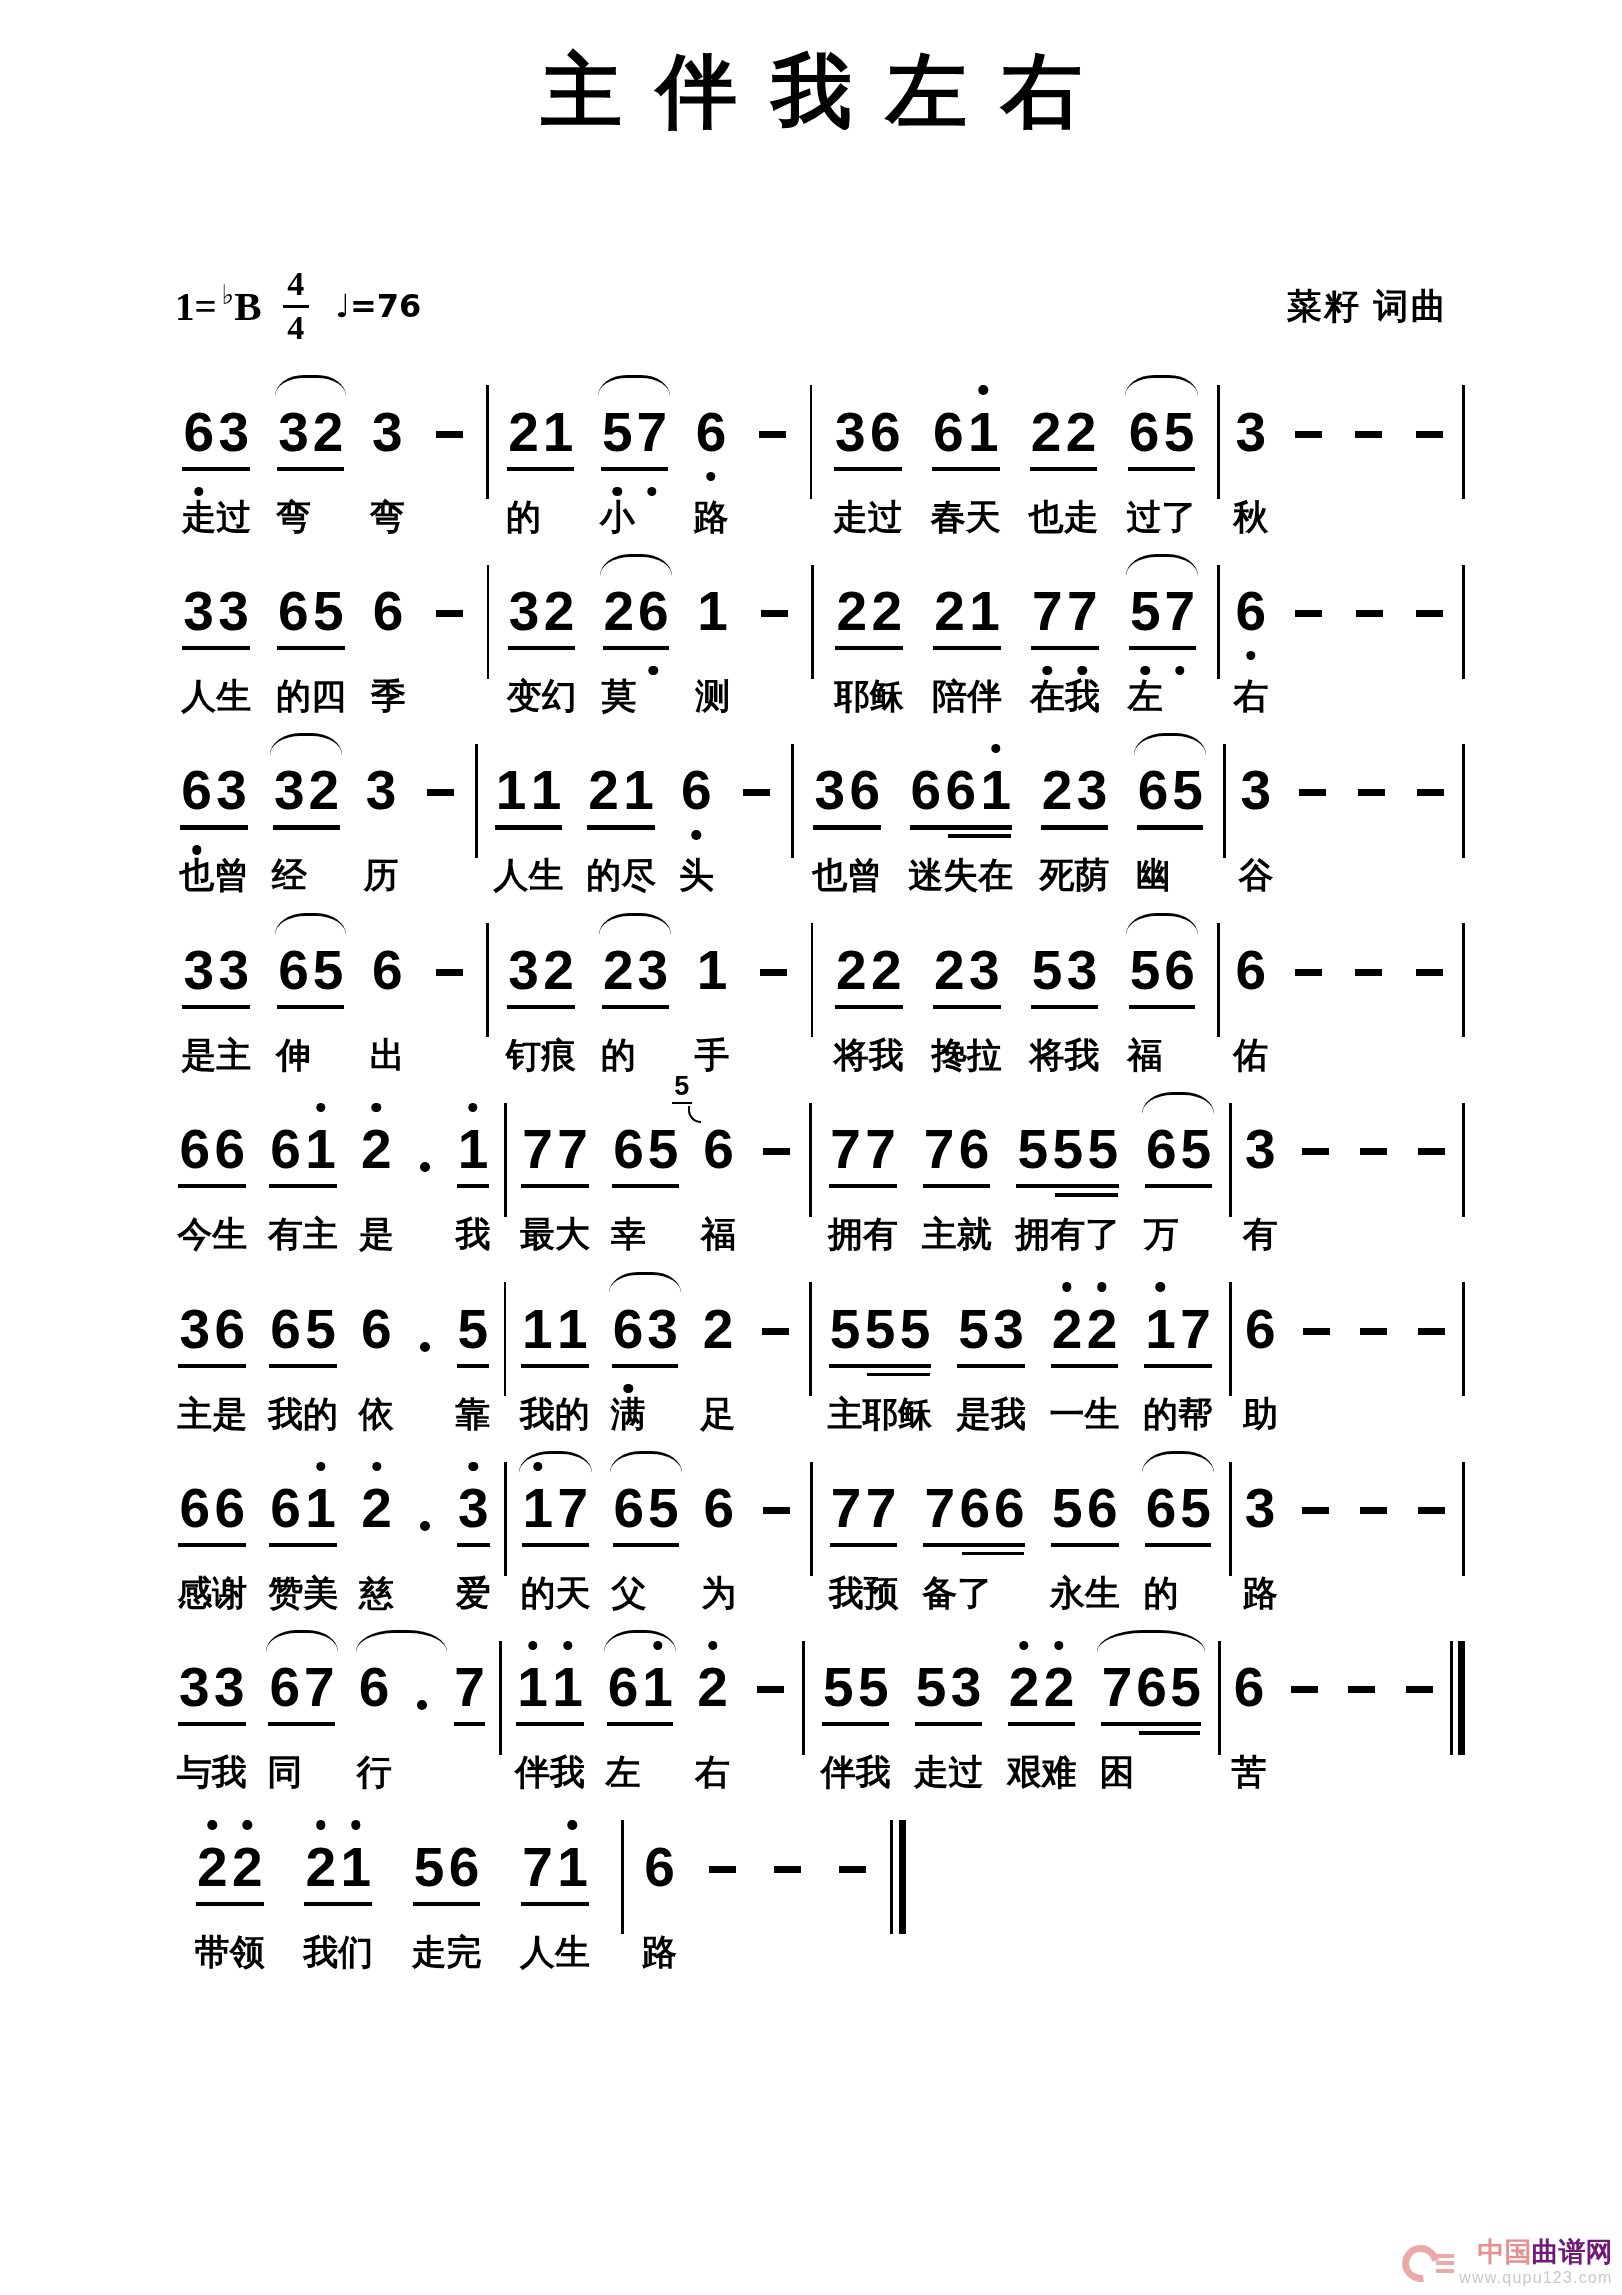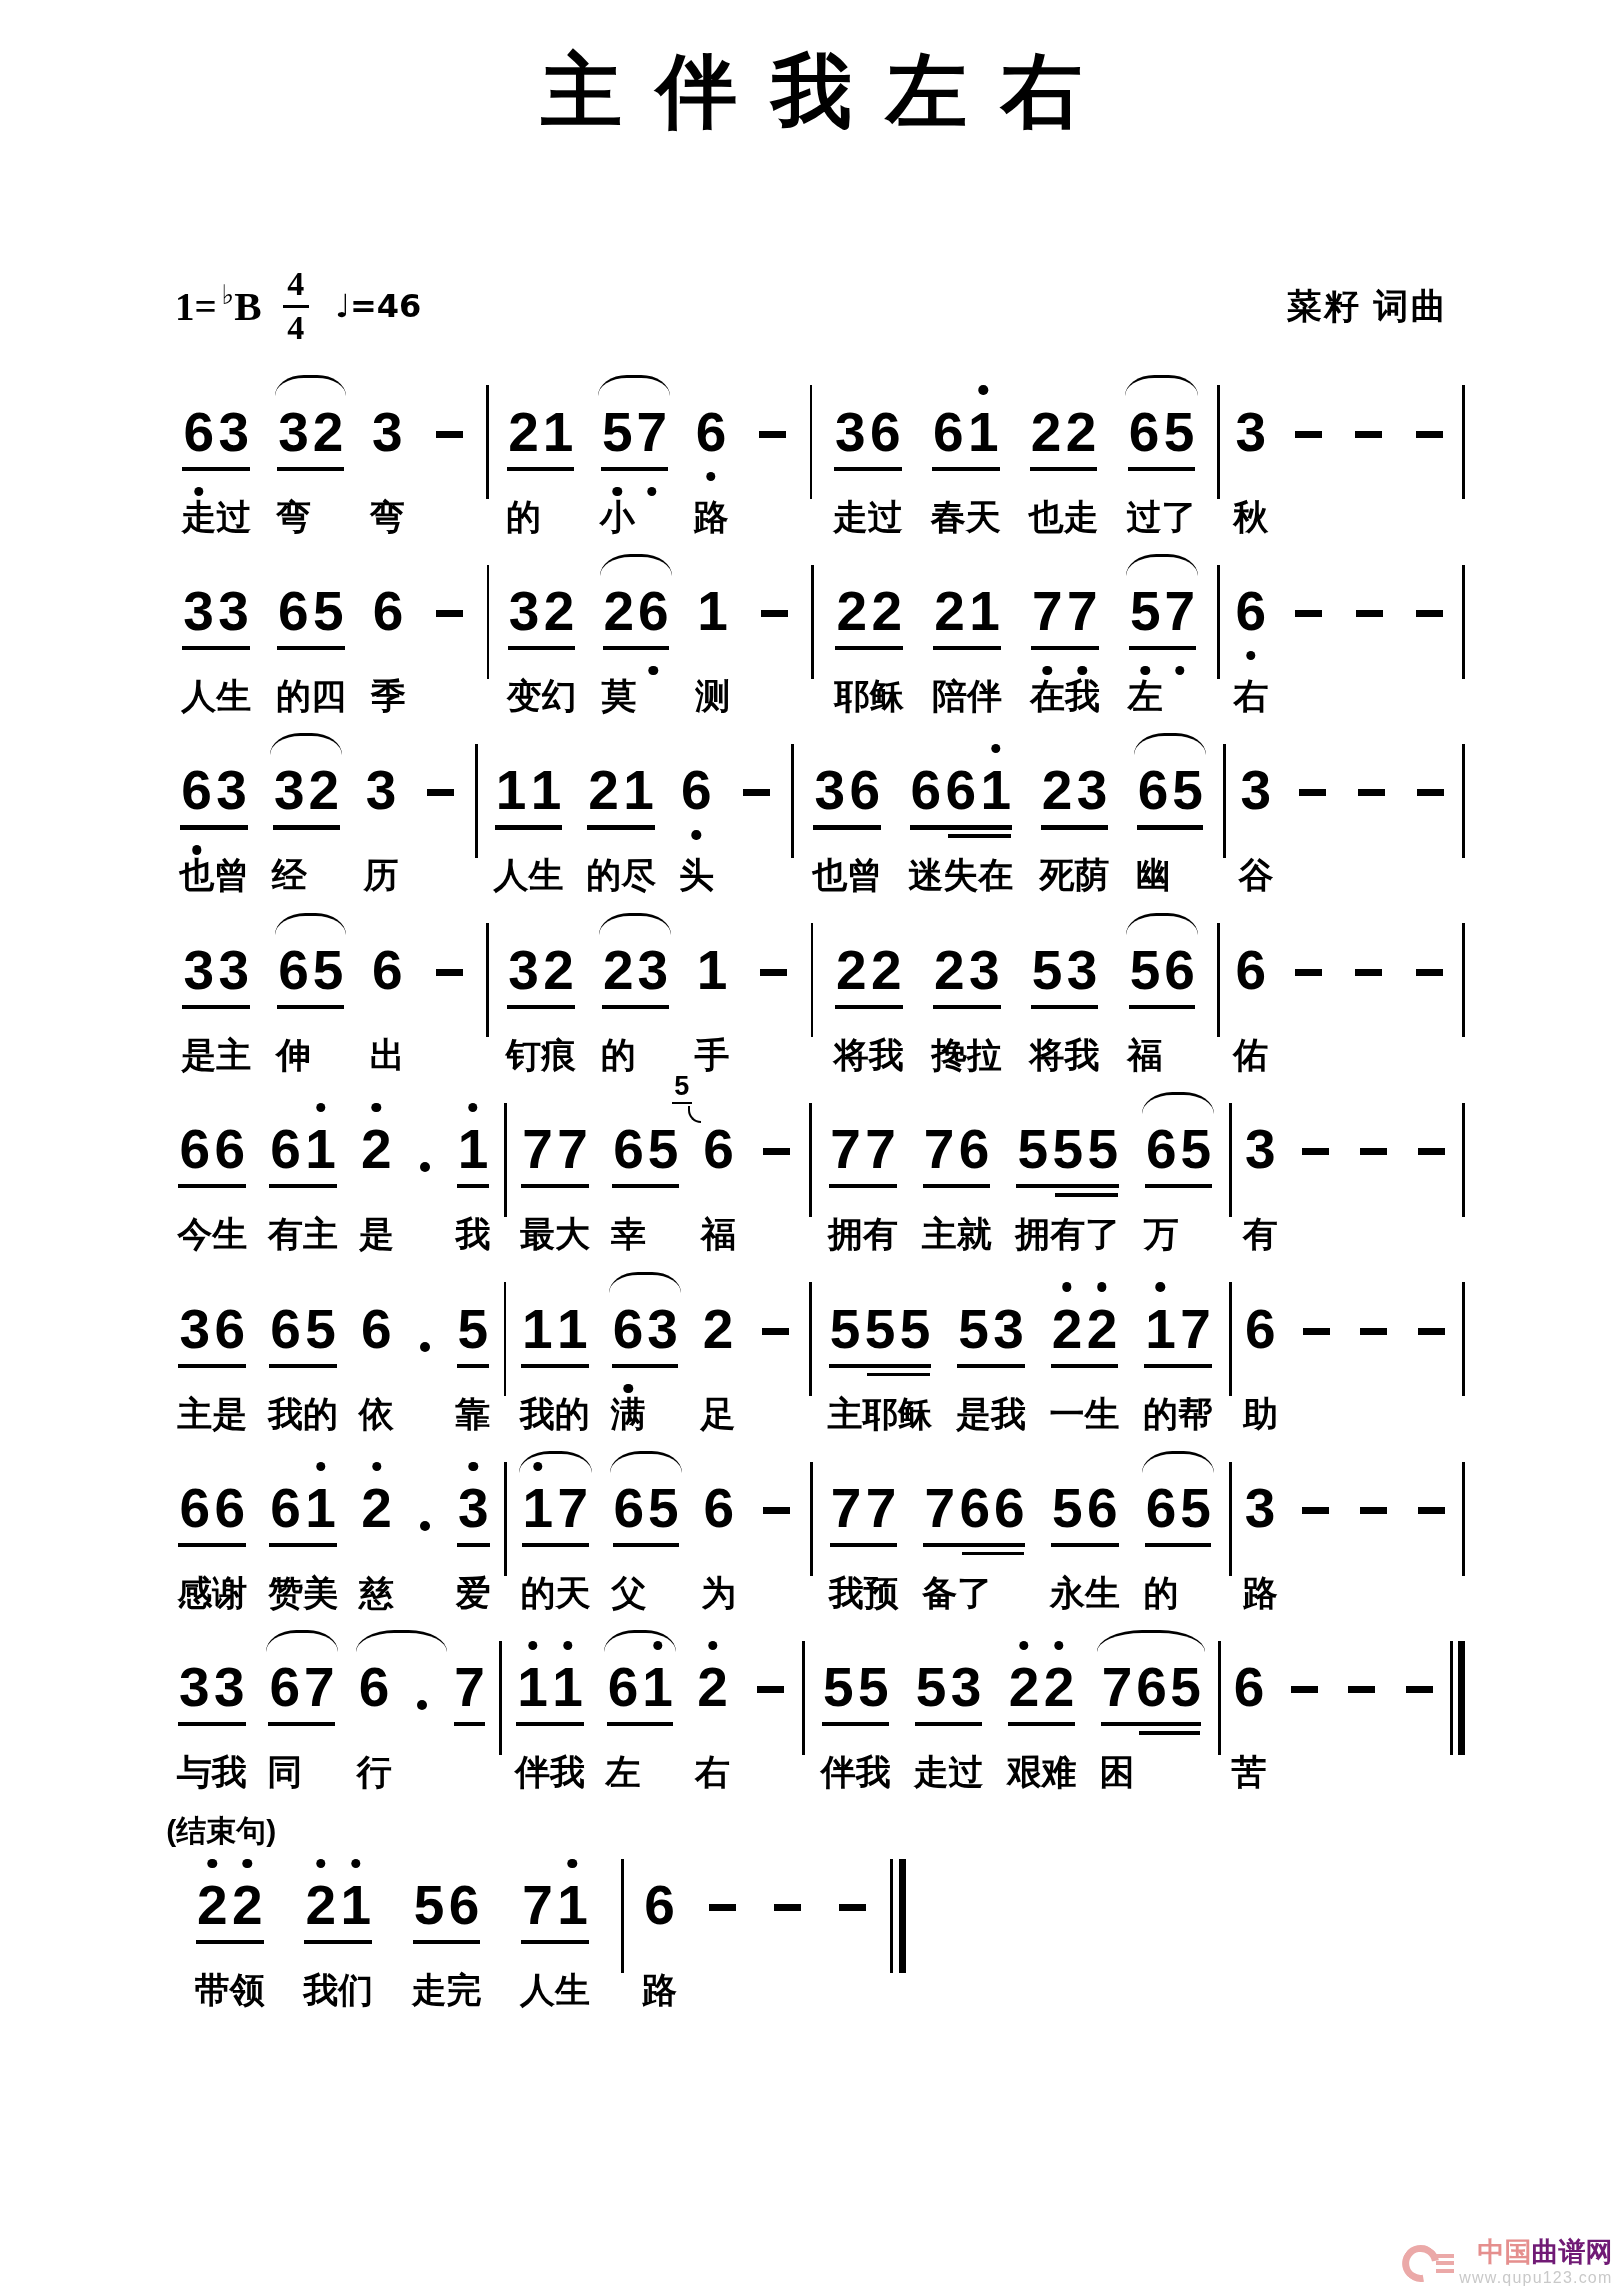--- a/index.html
+++ b/index.html
@@ -78,21 +78,21 @@
 
   <div class="header-row">
     <div class="key">
       <span class="pfx">1=</span>
       <span class="flat">♭</span>
       <span class="letter">B</span>
       <span class="frac">
         <span class="num">4</span>
         <span class="den">4</span>
       </span>
-      <span class="tempo">♩=46</span>
+      <span class="tempo">♩=76</span>
     </div>
     <div class="credit">菜籽 词曲</div>
   </div>
 
   <div id="score">
       <div class="system">
         <div class="music-row">
           <div class="measure" style="flex-grow: 7.55;">
             <div class="group">
               <div class="cell">
@@ -1409,21 +1409,20 @@
                 <div class="dash"></div>
                 <div class="lyr"></div>
               </div>
             </div>
           </div>
           <div class="barline"></div>
           <div class="barline thick"></div>
         </div>
       </div>
       <div class="system short">
-        <div class="ending-label">(结束句)</div>
         <div class="music-row">
           <div class="measure" style="flex-grow: 10;">
             <div class="group">
               <div class="cell">
                 <div class="digit">2</div>
                 <div class="dot-a"></div>
                 <div class="lyr">带</div>
               </div>
               <div class="cell">
                 <div class="digit">2</div>

